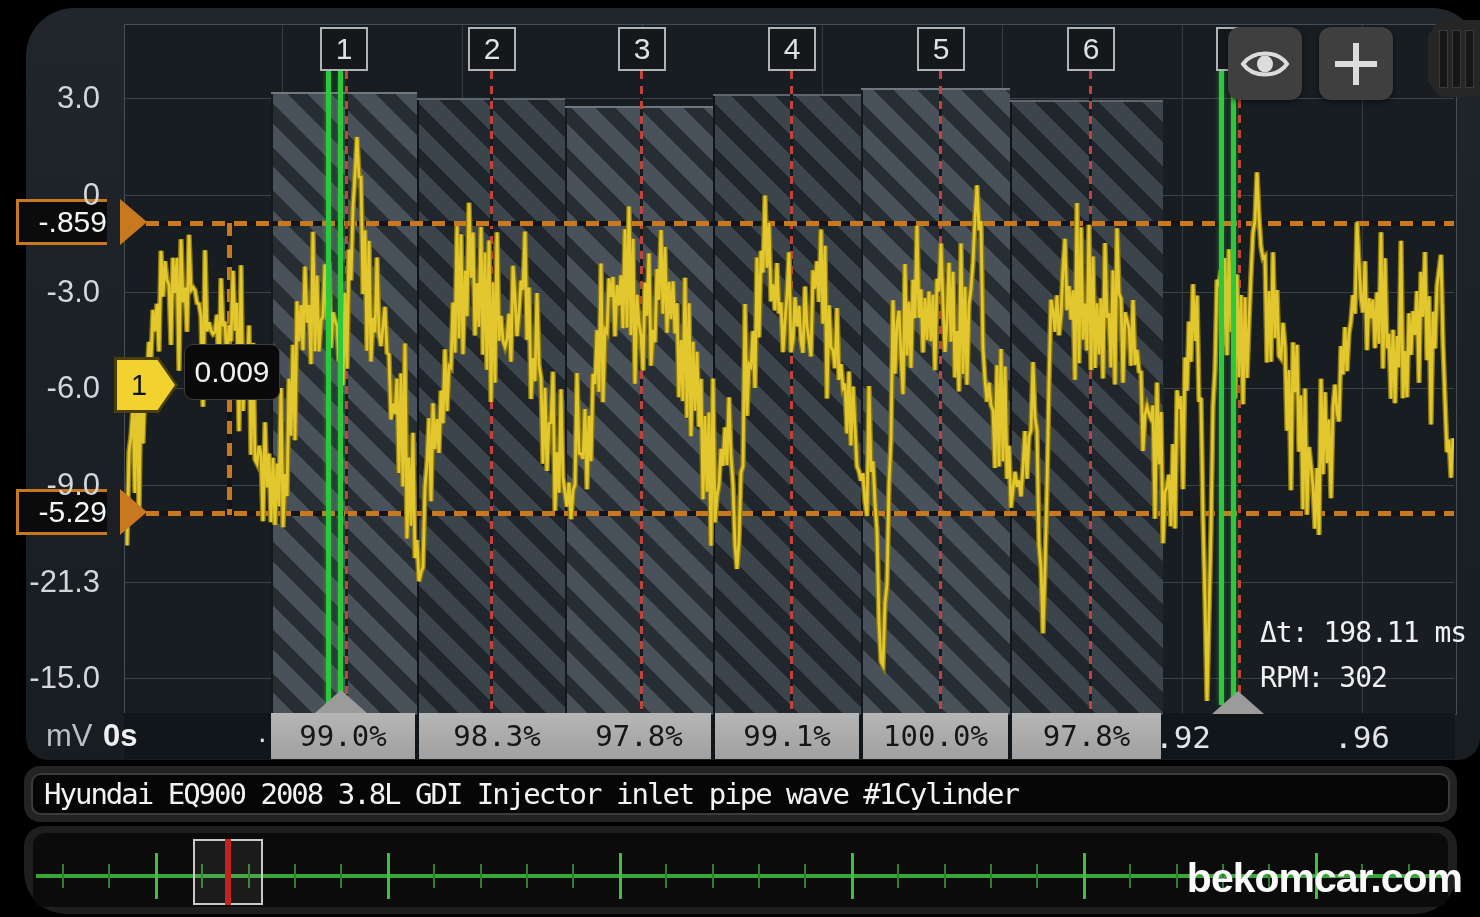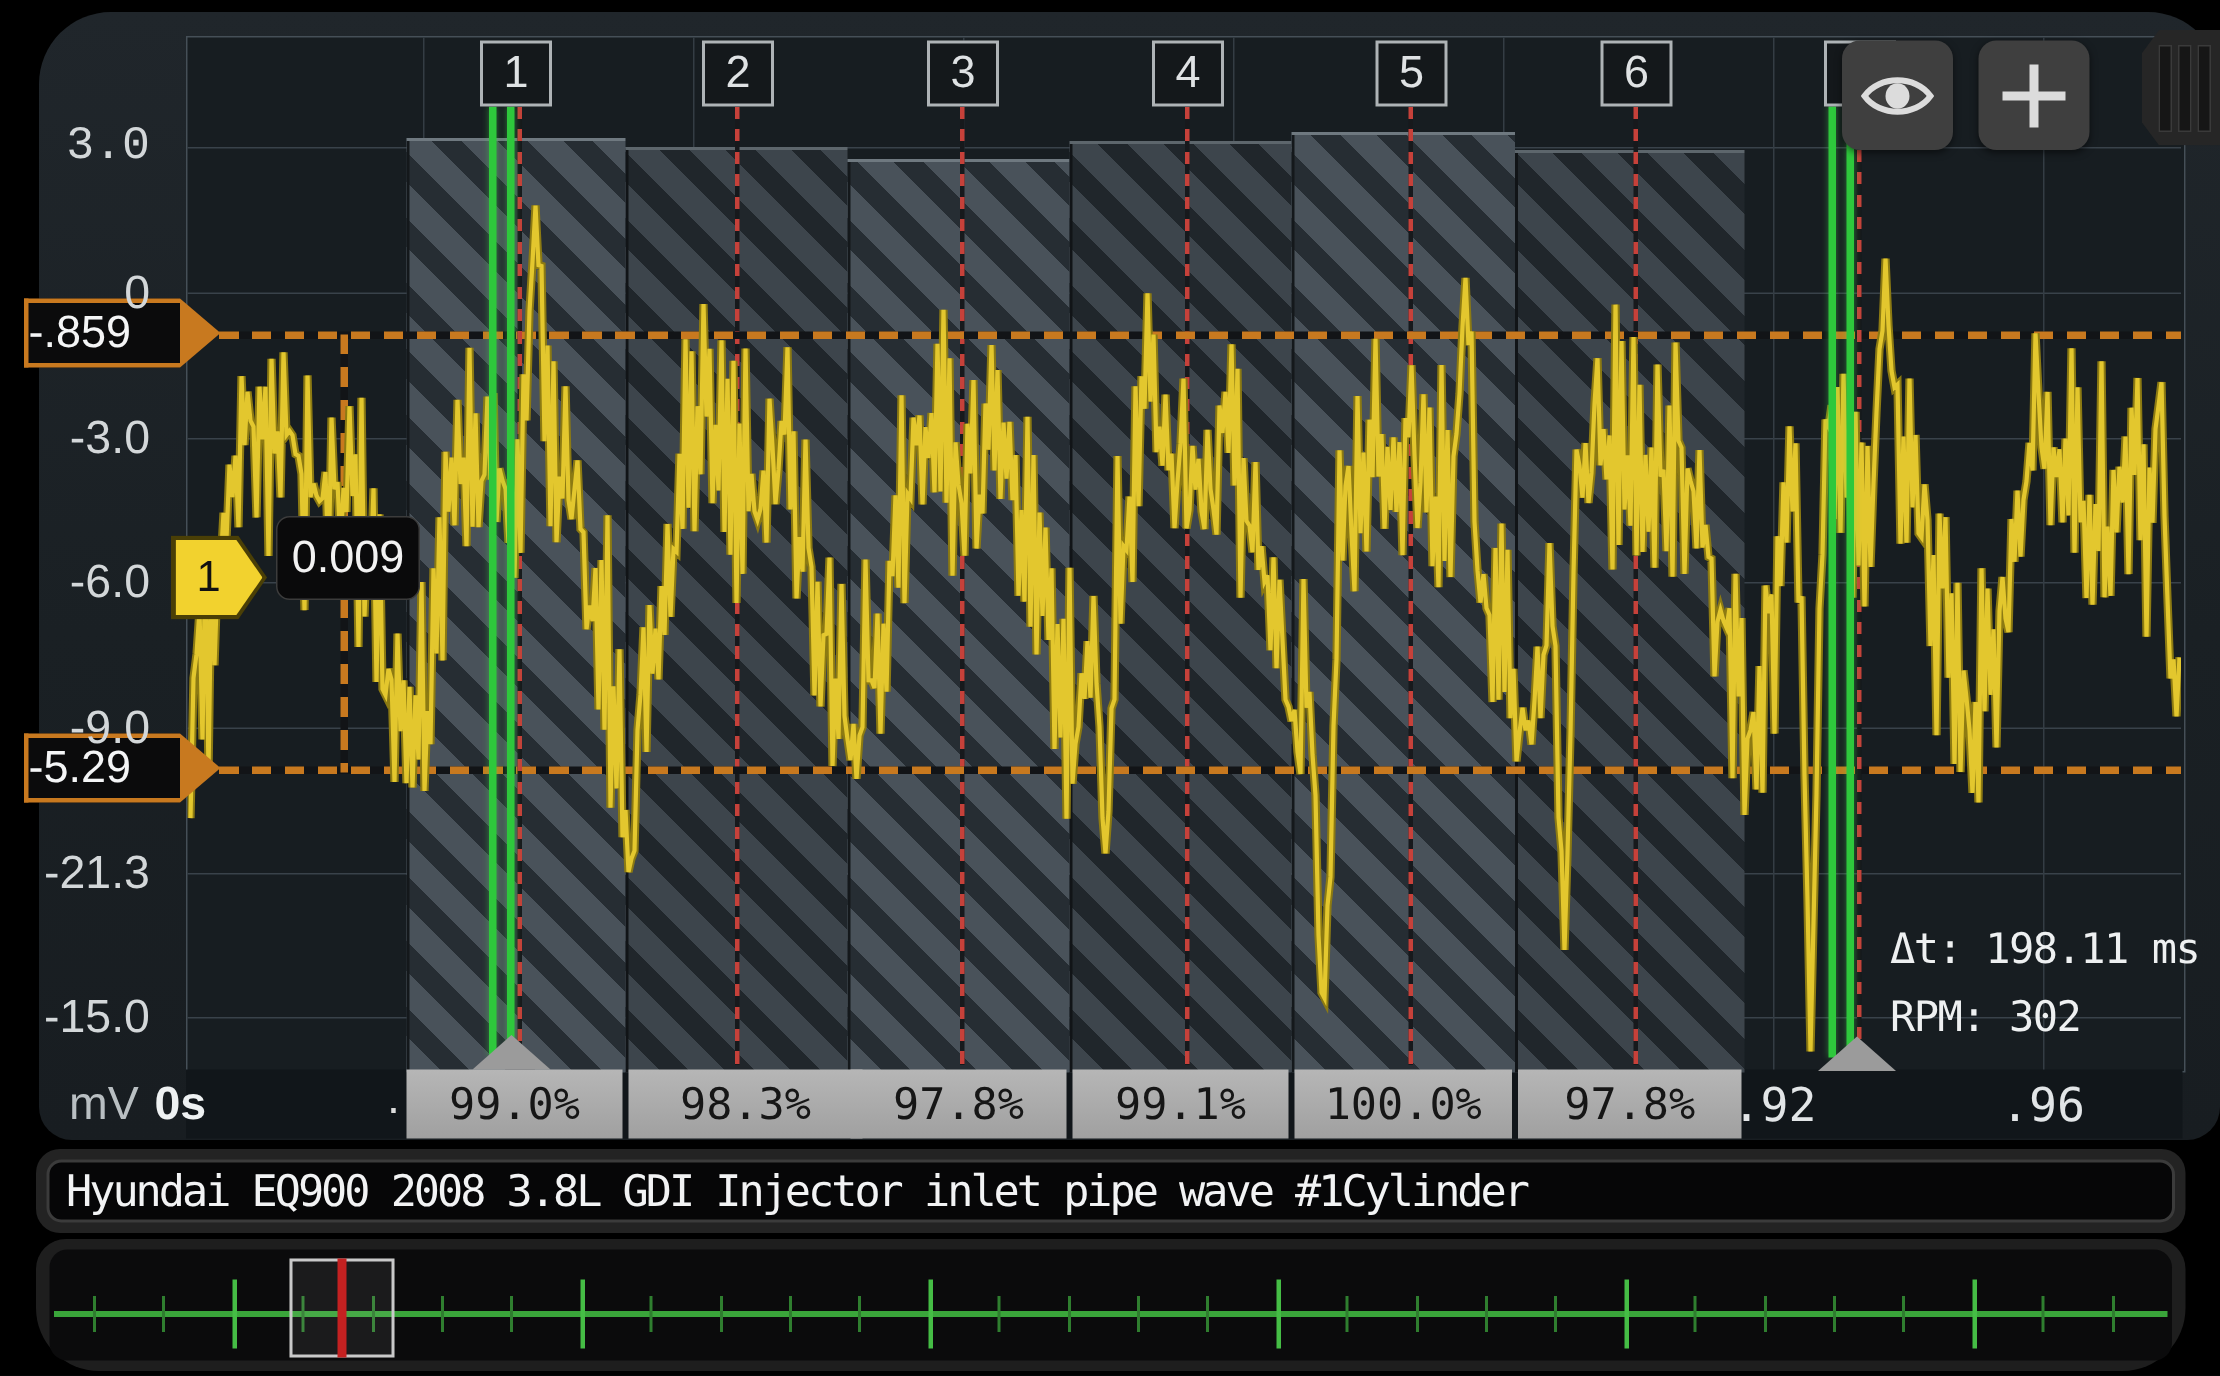--- a/index.html
+++ b/index.html
@@ -25,21 +25,21 @@
   .rdash-v{position:absolute;width:3px;background-color:#17191c;background-image:repeating-linear-gradient(180deg,#c6413a 0 8px,transparent 8px 15px);z-index:5;}
   .gline{position:absolute;width:5px;background:#2ec83c;box-shadow:0 0 5px rgba(70,230,80,.45);z-index:8;}
 
   
   #wave-svg{left:0;top:0;z-index:6;pointer-events:none;}
 
   
   .marker-box{position:absolute;top:27px;width:48px;height:44px;background:#14181b;border:2px solid #aeb3b6;box-sizing:border-box;color:#dfe2e4;font-size:30px;display:flex;align-items:center;justify-content:center;z-index:9;}
 
   
-  .cur-label{position:absolute;left:16px;width:104px;height:46px;background:#0b0b0c;border:3px solid #c8791f;border-right:none;box-sizing:border-box;color:#f4f5f6;font-size:30px;display:flex;align-items:center;justify-content:flex-start;z-index:10;}
+  .cur-label{position:absolute;left:16px;width:91px;height:46px;background:#0b0b0c;border:3px solid #c8791f;border-right:none;box-sizing:border-box;color:#f4f5f6;font-size:30px;display:flex;align-items:center;justify-content:flex-end;z-index:10;}
   .cur-tip{position:absolute;left:120px;width:0;height:0;border-top:23px solid transparent;border-bottom:23px solid transparent;border-left:27px solid #c8791f;z-index:10;}
 
   
   .flag-outer{position:absolute;left:114px;top:357px;width:64px;height:56px;background:#4a3f06;clip-path:polygon(0 0,70% 0,100% 50%,70% 100%,0 100%);z-index:10;}
   .flag-inner{position:absolute;left:3px;top:3px;width:58px;height:50px;background:#f2d22e;clip-path:polygon(0 0,70% 0,100% 50%,70% 100%,0 100%);display:flex;align-items:center;justify-content:flex-start;}
   .flag-inner span{color:#111;font-size:29px;padding-left:14px;}
 
   .tooltip{position:absolute;left:184px;top:344px;width:94px;height:54px;background:#0a0a0b;border:1px solid #3c3c3c;border-radius:9px;color:#f2f2f2;font-size:30px;display:flex;align-items:center;justify-content:center;z-index:10;}
 
   
@@ -170,21 +170,21 @@
   <div class="flag-outer">
     <div class="flag-inner">
         <span>1</span>
       </div>
   </div>
   <div class="tooltip">
       <span>0.009</span>
     </div>
 
   <div id="ytick-layer">
-      <div class="ytick" style="top: 80px; font-family: Liberation Mono, monospace;">3.0</div>
+      <div class="ytick" style="top: 80px;">3.0</div>
       <div class="ytick" style="top: 177px;">0</div>
       <div class="ytick" style="top: 274px;">-3.0</div>
       <div class="ytick" style="top: 370px;">-6.0</div>
       <div class="ytick" style="top: 467px;">-9.0</div>
       <div class="ytick" style="top: 564px;">-21.3</div>
       <div class="ytick" style="top: 660px;">-15.0</div>
     </div>
   <div class="axis-unit" style="left:46px;top:718px;">mV</div>
   <div class="axis-unit" style="left:103px;top:718px;color:#eef1f2;font-weight:bold;">0s</div>
   <div class="axis-unit" style="left:258px;top:714px;color:#ddd;">.</div>
@@ -249,14 +249,15 @@
       <div class="strip-tick" style="left: 1129px; width: 2px; top: 864px; height: 24px;"></div>
       <div class="strip-tick" style="left: 1176px; width: 2px; top: 864px; height: 24px;"></div>
       <div class="strip-tick" style="left: 1222px; width: 2px; top: 864px; height: 24px;"></div>
       <div class="strip-tick" style="left: 1268px; width: 2px; top: 864px; height: 24px;"></div>
       <div class="strip-tick tall" style="left: 1315px; width: 3px; top: 853px; height: 46px;"></div>
       <div class="strip-tick" style="left: 1361px; width: 2px; top: 864px; height: 24px;"></div>
       <div class="strip-tick" style="left: 1408px; width: 2px; top: 864px; height: 24px;"></div>
     </div>
   <div class="abs" id="strip-sel"></div>
   <div class="abs" id="strip-pos"></div>
+  <div class="abs" id="watermark">bekomcar.com</div>
 
 </div>
 
 </body></html>

